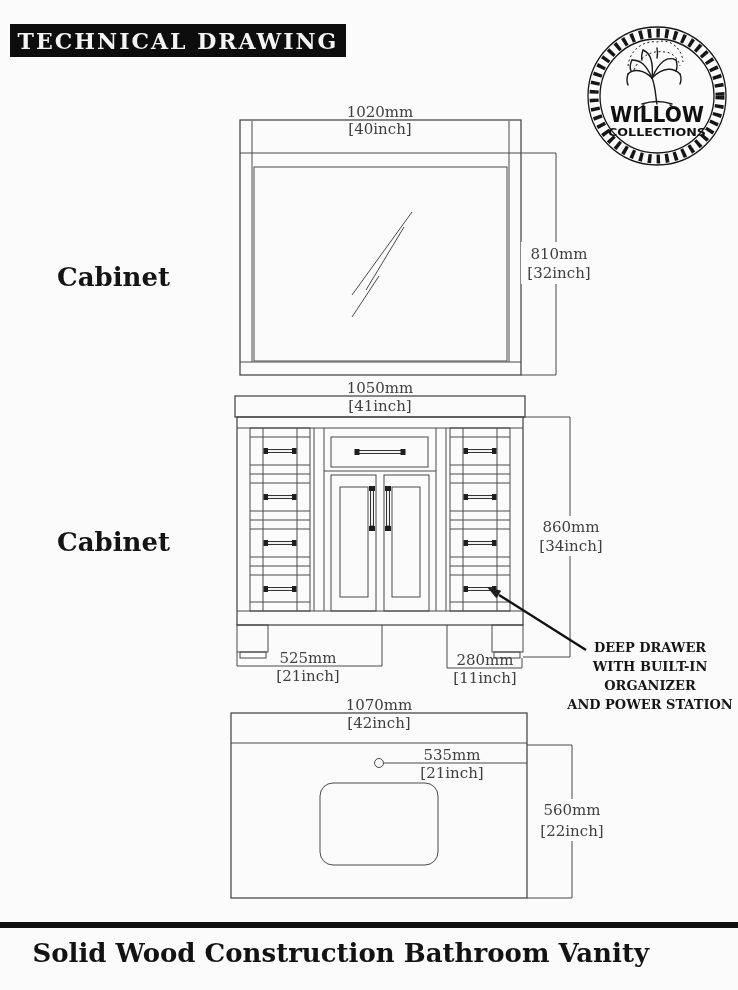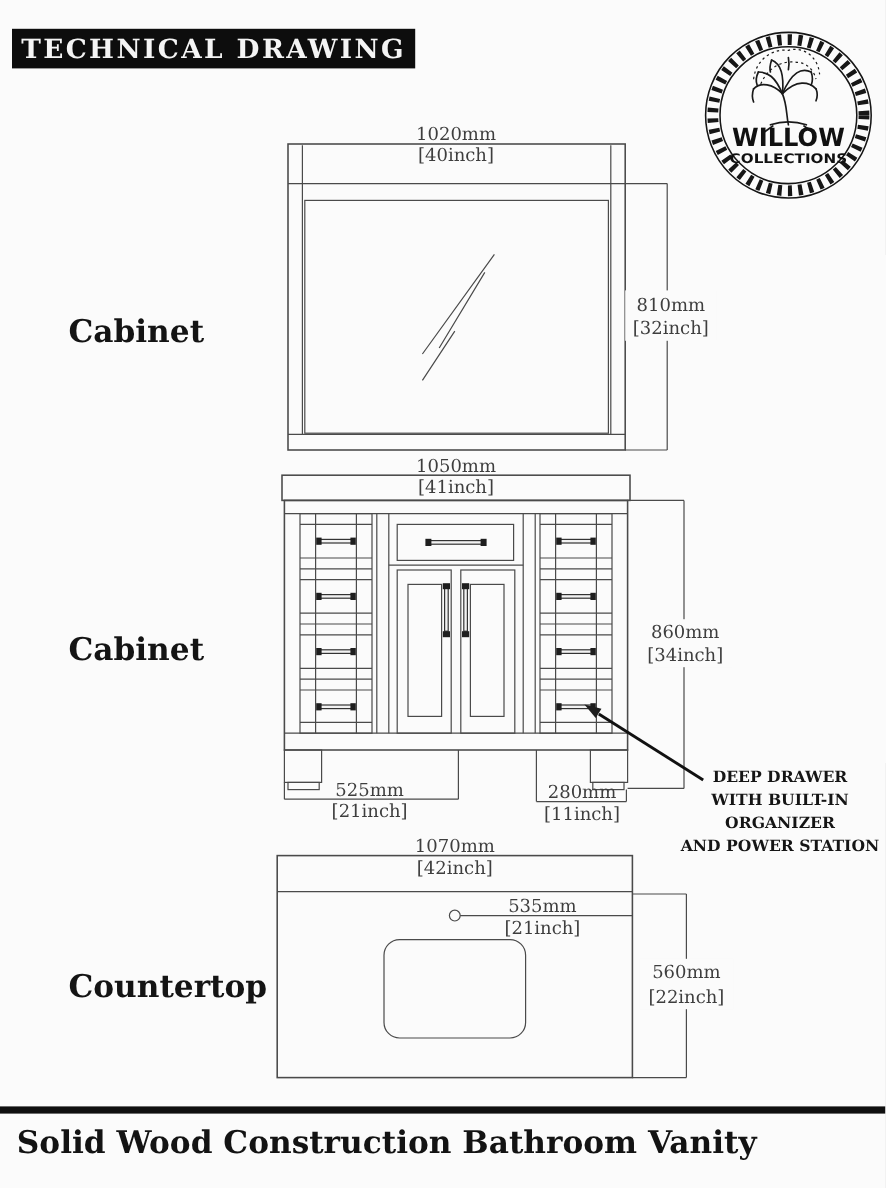--- a/index.html
+++ b/index.html
@@ -8,21 +8,21 @@
   .title-box{position:absolute;left:10px;top:24px;width:336px;height:33px;
         background:#0d0d0d;color:#f4f4f4;display:flex;align-items:center;justify-content:center;
         font-weight:bold;font-size:22px;letter-spacing:2px;white-space:nowrap;}
   .sec-label{position:absolute;left:57px;font-size:26px;font-weight:bold;color:#141414;}
   #lbl-mirror{top:262px}
   #lbl-cabinet{top:527px}
   #lbl-countertop{top:808px}
   .logo{position:absolute;left:582px;top:12px;}
   .drawing{position:absolute;left:0;top:0;}
   .footer-rule{position:absolute;left:0;top:922px;width:738px;height:6px;background:#101010;}
-  .footer-text{position:absolute;left:14px;top:938px;width:649px;text-align:left;
+  .footer-text{position:absolute;left:0;top:938px;width:649px;text-align:right;
         font-size:26px;font-weight:bold;color:#131313;}
   
   .ln{stroke:#4a4a4a;stroke-width:1.3;fill:none;}
   .thin{stroke:#4a4a4a;stroke-width:1;fill:none;}
   .dim{font-family:"DejaVu Serif",serif;font-size:15px;fill:#3e3e3e;text-anchor:middle;}
   .callout{font-family:"DejaVu Serif",serif;font-size:13px;font-weight:bold;fill:#151515;text-anchor:middle;}
   .mask{fill:#fbfbfb;stroke:none;}
   .dark{fill:#1e1e1e;stroke:none;}
   .hb{stroke:#333;stroke-width:1;fill:#f2f2f2;}
   .rope{stroke:#161616;fill:none;}
@@ -60,21 +60,20 @@
       <path class="tree" d="M60,92 q15,-5 30,0"></path>
       <path class="tree" d="M62,93 l-7,5"></path>
       <path class="tree" d="M88,93 l7,5"></path>
     </g>
     <text x="75" y="110" font-family="DejaVu Sans, sans-serif" font-weight="bold" font-size="21" text-anchor="middle" textLength="94" lengthAdjust="spacingAndGlyphs" fill="#111">WILLOW</text>
     <text x="75" y="124" font-family="DejaVu Sans, sans-serif" font-weight="bold" font-size="11" text-anchor="middle" textLength="98" lengthAdjust="spacingAndGlyphs" fill="#111">COLLECTIONS</text>
   </svg>
 
   <div class="sec-label" id="lbl-mirror">Cabinet</div>
   <div class="sec-label" id="lbl-cabinet">Cabinet</div>
-  <div class="sec-label" id="lbl-countertop">Countertop</div>
 
   <svg class="drawing" width="738" height="990" viewBox="0 0 738 990">
 
     <g>
       <rect class="ln" x="240" y="120" width="281" height="255"></rect>
       <line class="thin" x1="240" y1="153" x2="556" y2="153"></line>
       <line class="thin" x1="240" y1="362" x2="521" y2="362"></line>
       <line class="thin" x1="252" y1="121" x2="252" y2="362"></line>
       <line class="thin" x1="509" y1="121" x2="509" y2="362"></line>
       <rect class="thin" x="254" y="167" width="253" height="194"></rect>

